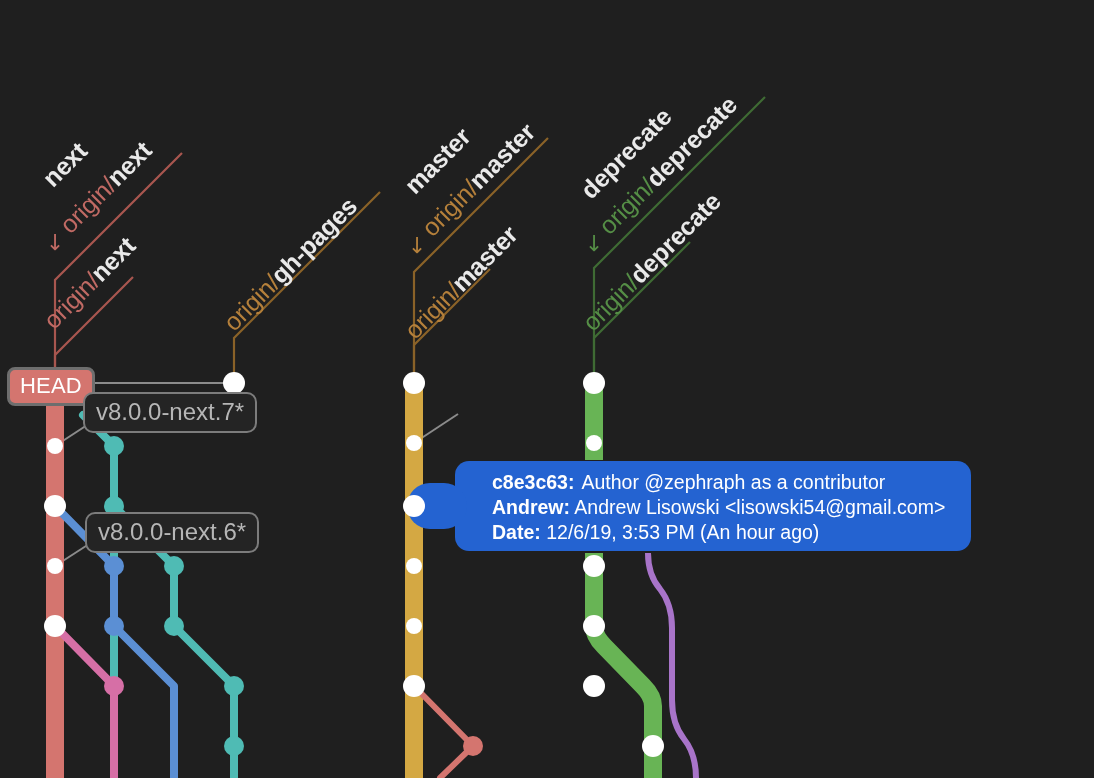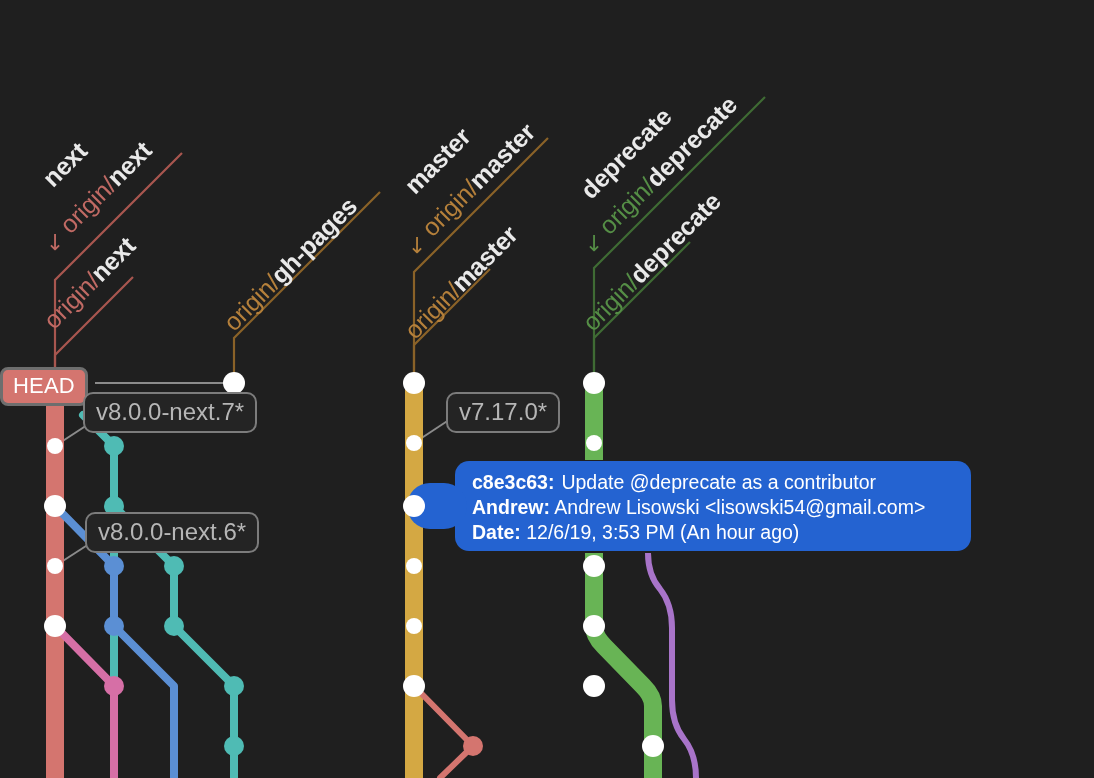--- a/index.html
+++ b/index.html
@@ -47,21 +47,21 @@
     color: #e9e9e9;
   }
   .branch-label .arrow {
     font-size: 22px;
     vertical-align: -1px;
   }
 
   
   #head-badge {
     position: absolute;
-    left: 0;
+    left: 7px;
     top: 367px;
     padding: 4px 10px 5px 10px;
     border-radius: 8px;
     background: #d4756f;
     border: 3px solid #6e6e6e;
     color: #ffffff;
     font-size: 22px;
     line-height: 24px;
     letter-spacing: 0.2px;
   }
@@ -103,20 +103,21 @@
     background: #2463d1;
     border-radius: 23px;
   }
   #commit-tooltip .line {
     position: relative;
     z-index: 2;
     white-space: nowrap;
   }
   #commit-tooltip .k {
     font-weight: bold;
+    margin-left: 20px;
   }
   #commit-tooltip .sha-gap {
     display: inline-block;
     width: 7px;
   }
 </style>
 </head>
 <body>
 
 <div id="stage">
@@ -244,28 +245,25 @@
   <div id="head-badge">
     <span>HEAD</span>
   </div>
 
   <div class="tag-pill" style="left:83px; top:392px;">
     <span>v8.0.0-next.7*</span>
   </div>
   <div class="tag-pill" style="left:85px; top:512px;text-align:right;">
     <span>v8.0.0-next.6*</span>
   </div>
-  <div class="tag-pill" style="left:446px; top:392px;">
-    <span>v7.17.0*</span>
-  </div>
 
   <div id="commit-tooltip">
     <div class="tail"></div>
     <div class="line">
-      <span class="k">c8e3c63:</span><span class="sha-gap"></span><span>Update @deprecate as a contributor</span>
+      <span class="k">c8e3c63:</span><span class="sha-gap"></span><span>Author @zephraph as a contributor</span>
     </div>
     <div class="line">
       <span class="k">Andrew:</span>
       <span>Andrew Lisowski &lt;lisowski54@gmail.com&gt;</span>
     </div>
     <div class="line">
       <span class="k">Date:</span>
       <span>12/6/19, 3:53 PM (An hour ago)</span>
     </div>
   </div>

